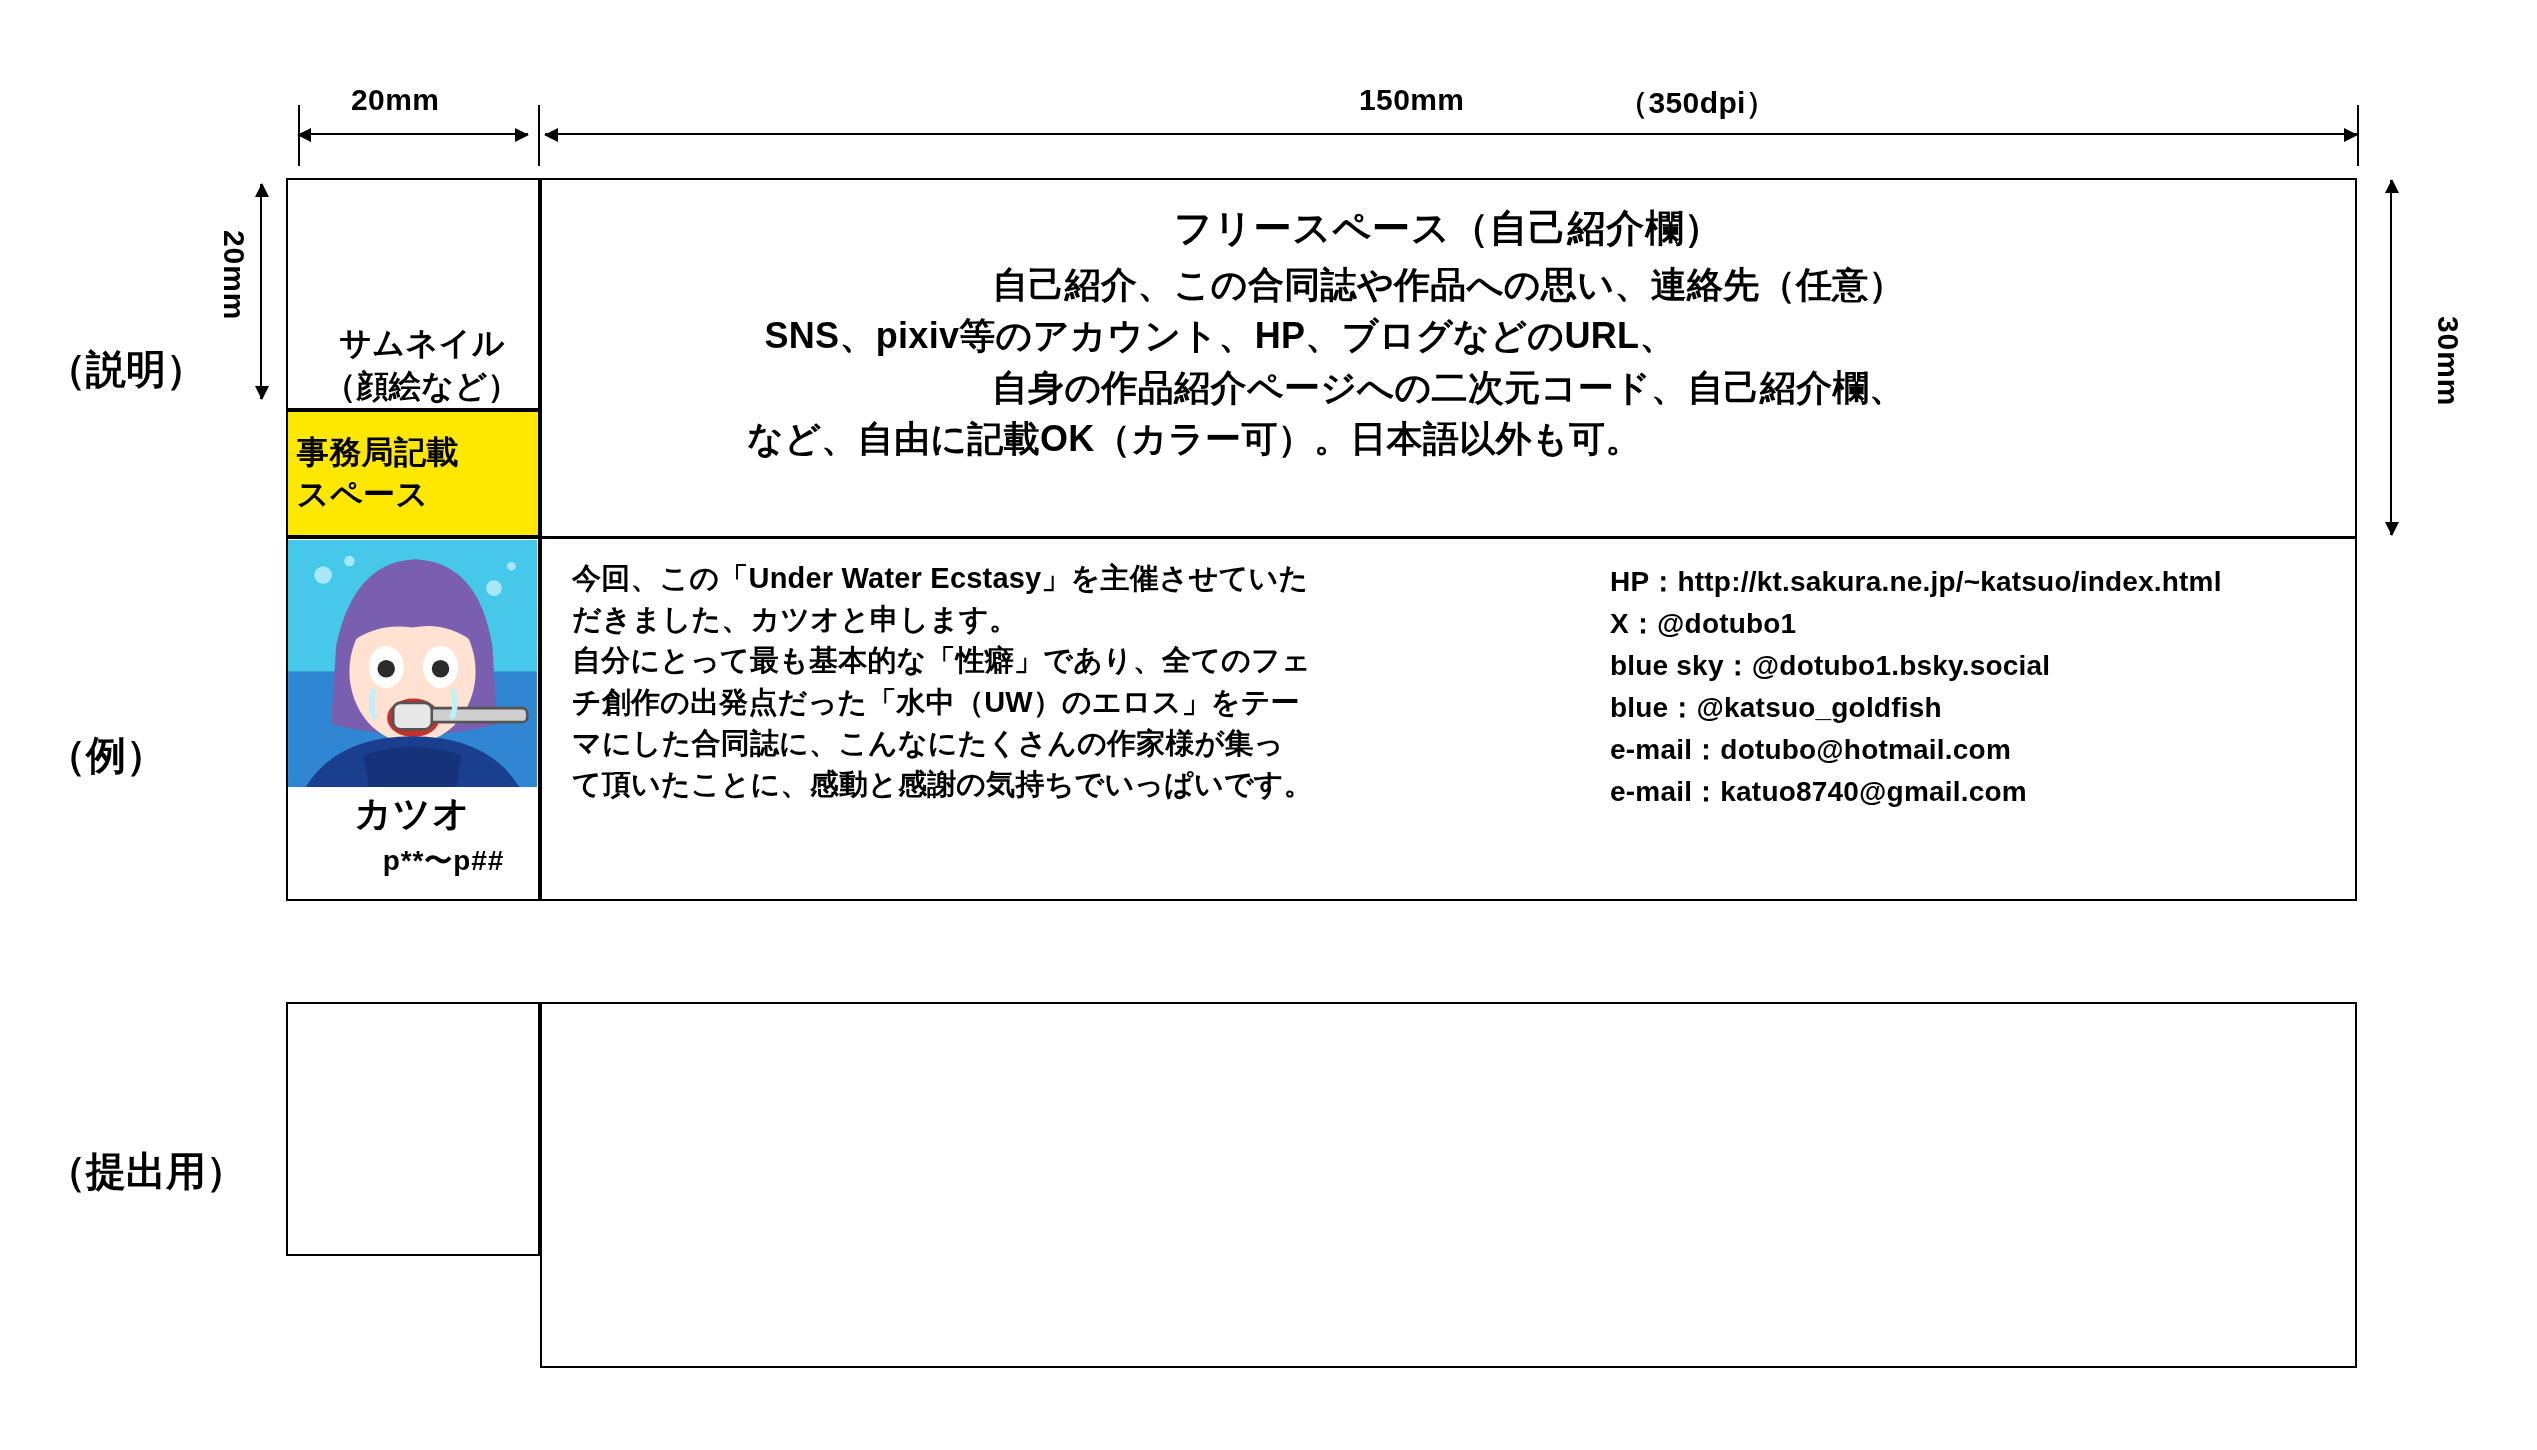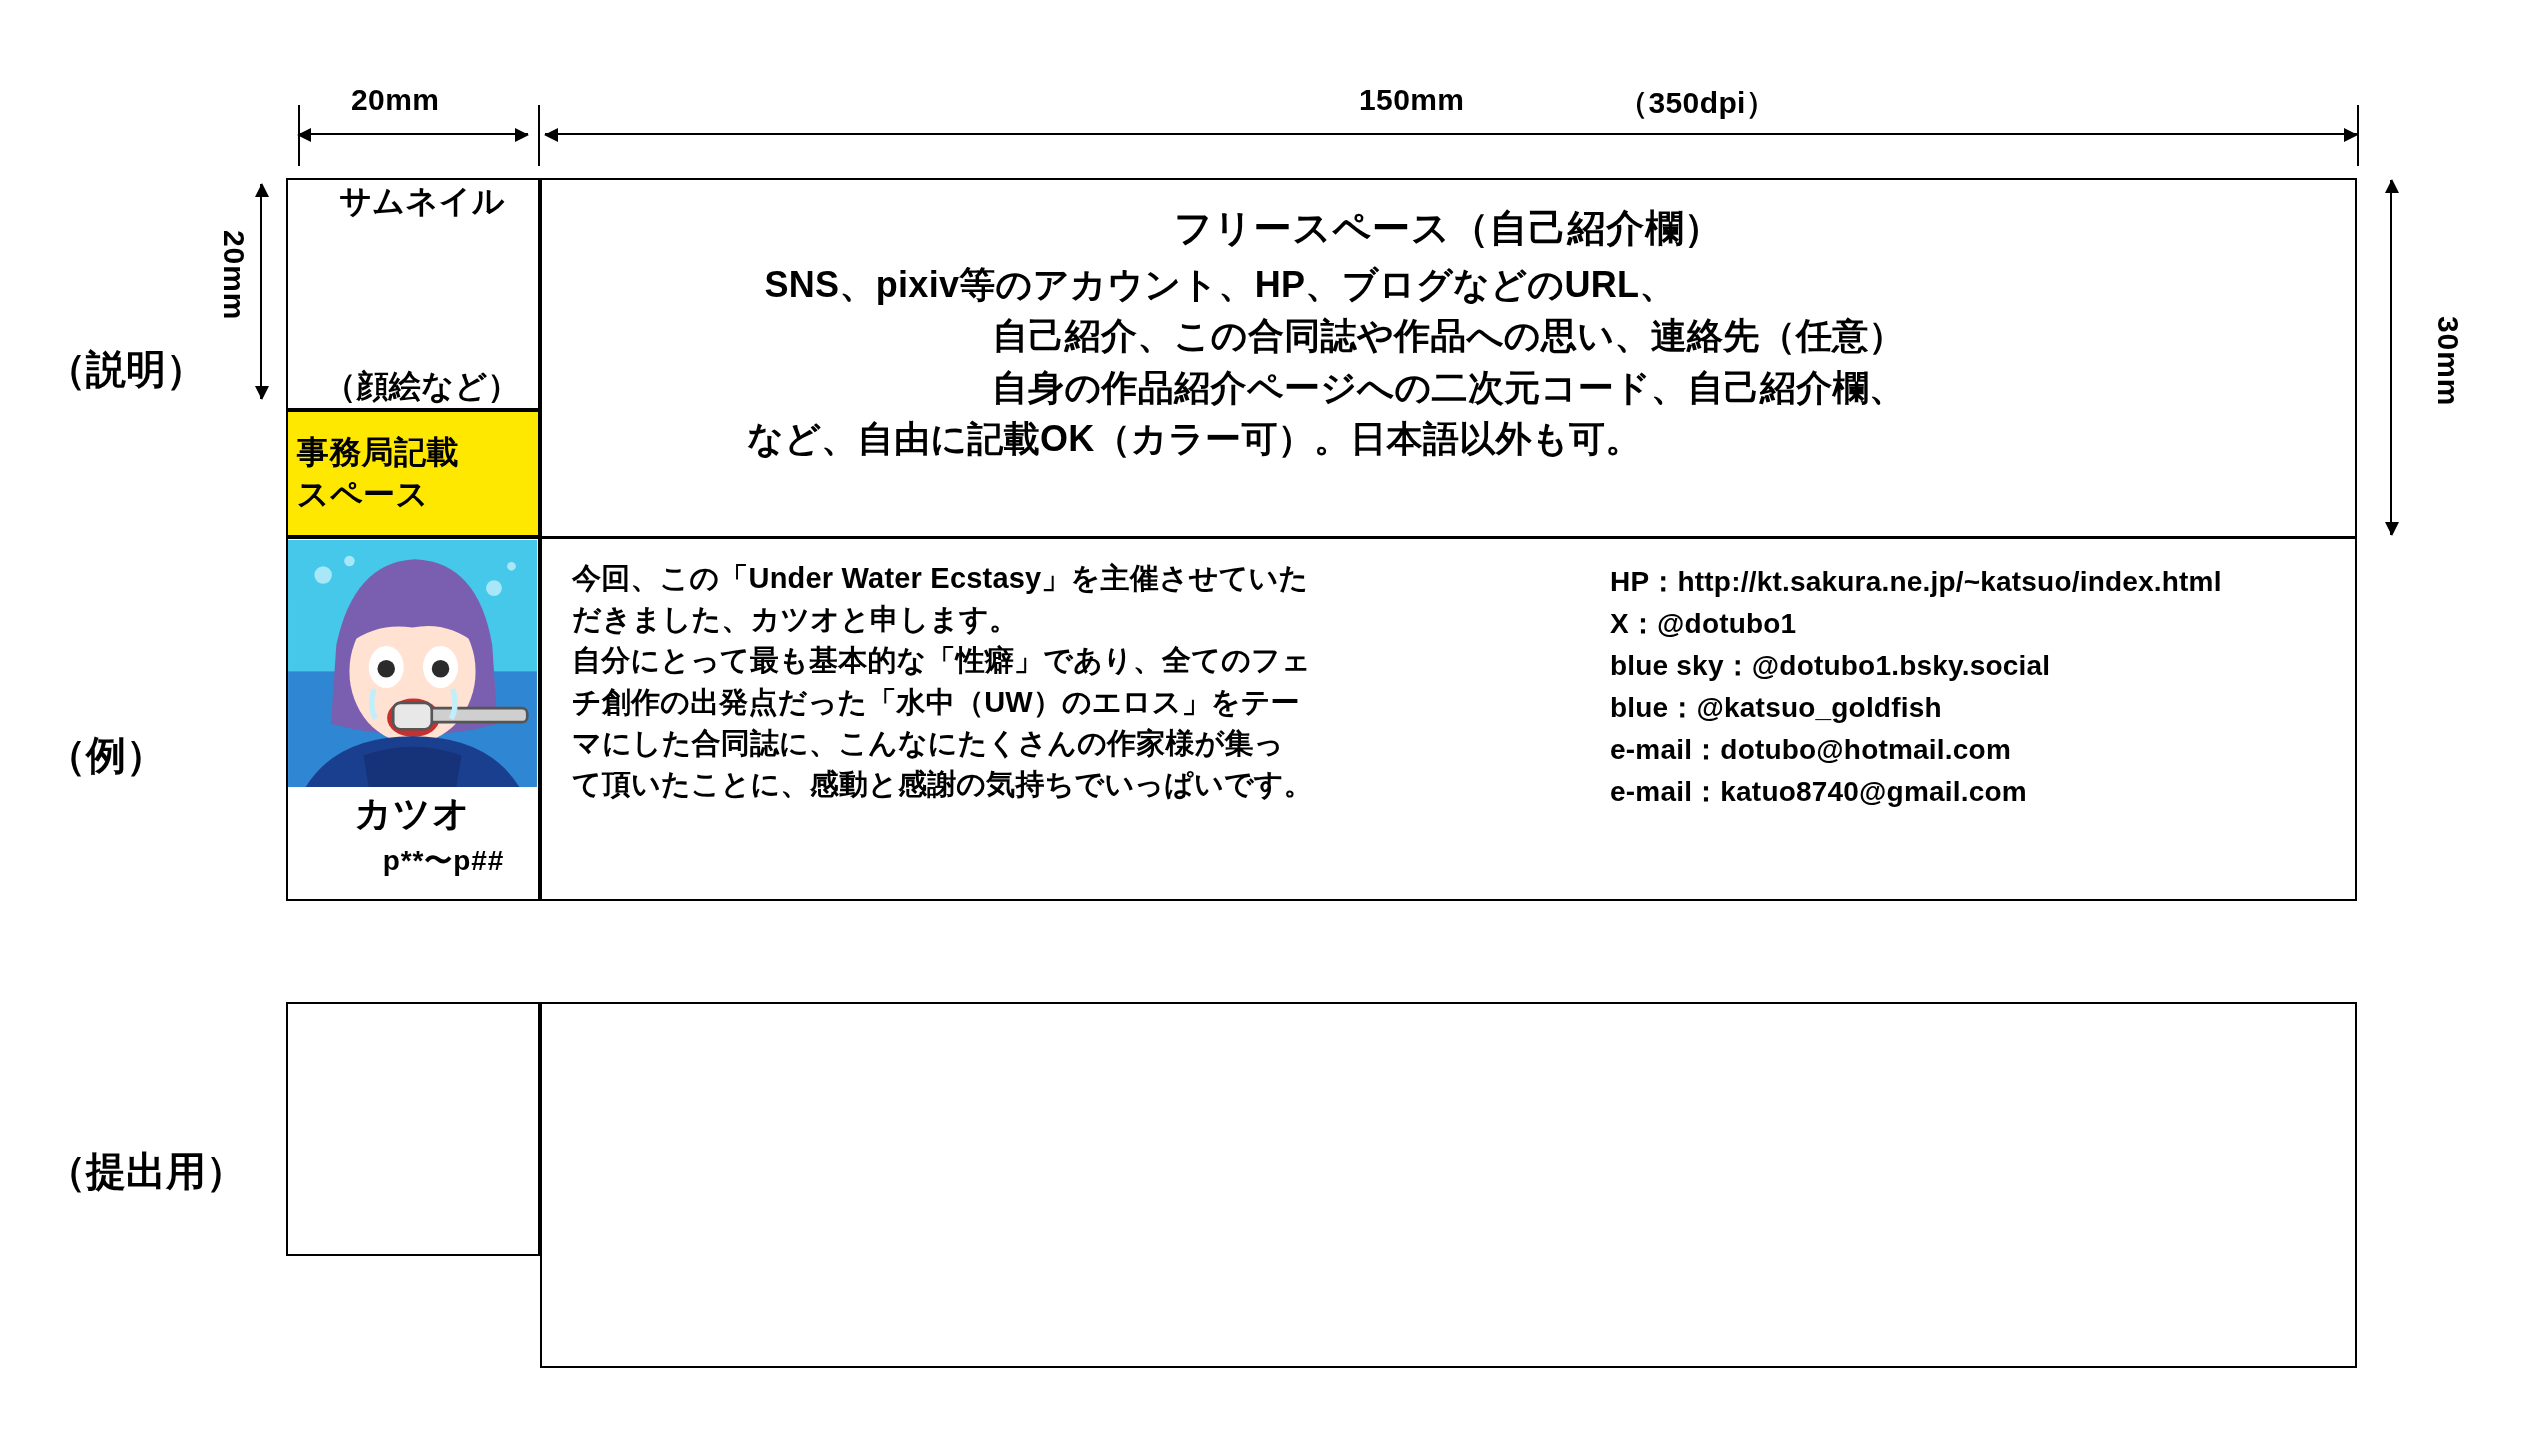--- a/index.html
+++ b/index.html
@@ -105,21 +105,21 @@
     position: absolute;
     border: 2.6px solid #000;
     box-sizing: border-box;
     background: #fff;
   }
 
   .cell-center {
     display: flex;
     flex-direction: column;
     align-items: center;
-    justify-content: space-between;
+    justify-content: flex-end;
     text-align: center;
     padding-left: 18px;
   }
 
   .thumb-label {
     font-size: 32px;
     font-weight: 700;
     line-height: 1.35;
     letter-spacing: 0.4px;
   }
@@ -221,22 +221,22 @@
     <div class="thumb-label">（顔絵など）</div>
   </div>
 
   <div class="box office-cell" style="left: 286px; top: 410px; width: 254px; height: 127px;">
     <span>事務局記載</span>
     <span>スペース</span>
   </div>
 
   <div class="box" style="left: 540px; top: 178px; width: 1817px; height: 360px; display:flex; flex-direction:column; align-items:center; justify-content:flex-start; padding-top: 23px;">
     <div class="free-title">フリースペース（自己紹介欄）</div>
+    <div class="free-lines">自己紹介、この合同誌や作品への思い、連絡先（任意）</div>
     <div class="free-lines" style="text-align:left; width: 1368px;">SNS、pixiv等のアカウント、HP、ブログなどのURL、</div>
-    <div class="free-lines">自己紹介、この合同誌や作品への思い、連絡先（任意）</div>
     <div class="free-lines">自身の作品紹介ページへの二次元コード、自己紹介欄、</div>
     <div class="free-lines" style="text-align:left; width: 1403px;">など、自由に記載OK（カラー可）。日本語以外も可。</div>
   </div>
 
   <div class="box" style="left: 286px; top: 537px; width: 254px; height: 364px;">
   </div>
 
   <div class="ex-thumb-img" style="left: 288px; top: 540px; width: 249px; height: 247px;">
     <svg width="249" height="247" viewBox="0 0 284 282" xmlns="http://www.w3.org/2000/svg">
       <rect x="0" y="0" width="284" height="282" fill="#45c8ea"></rect>

